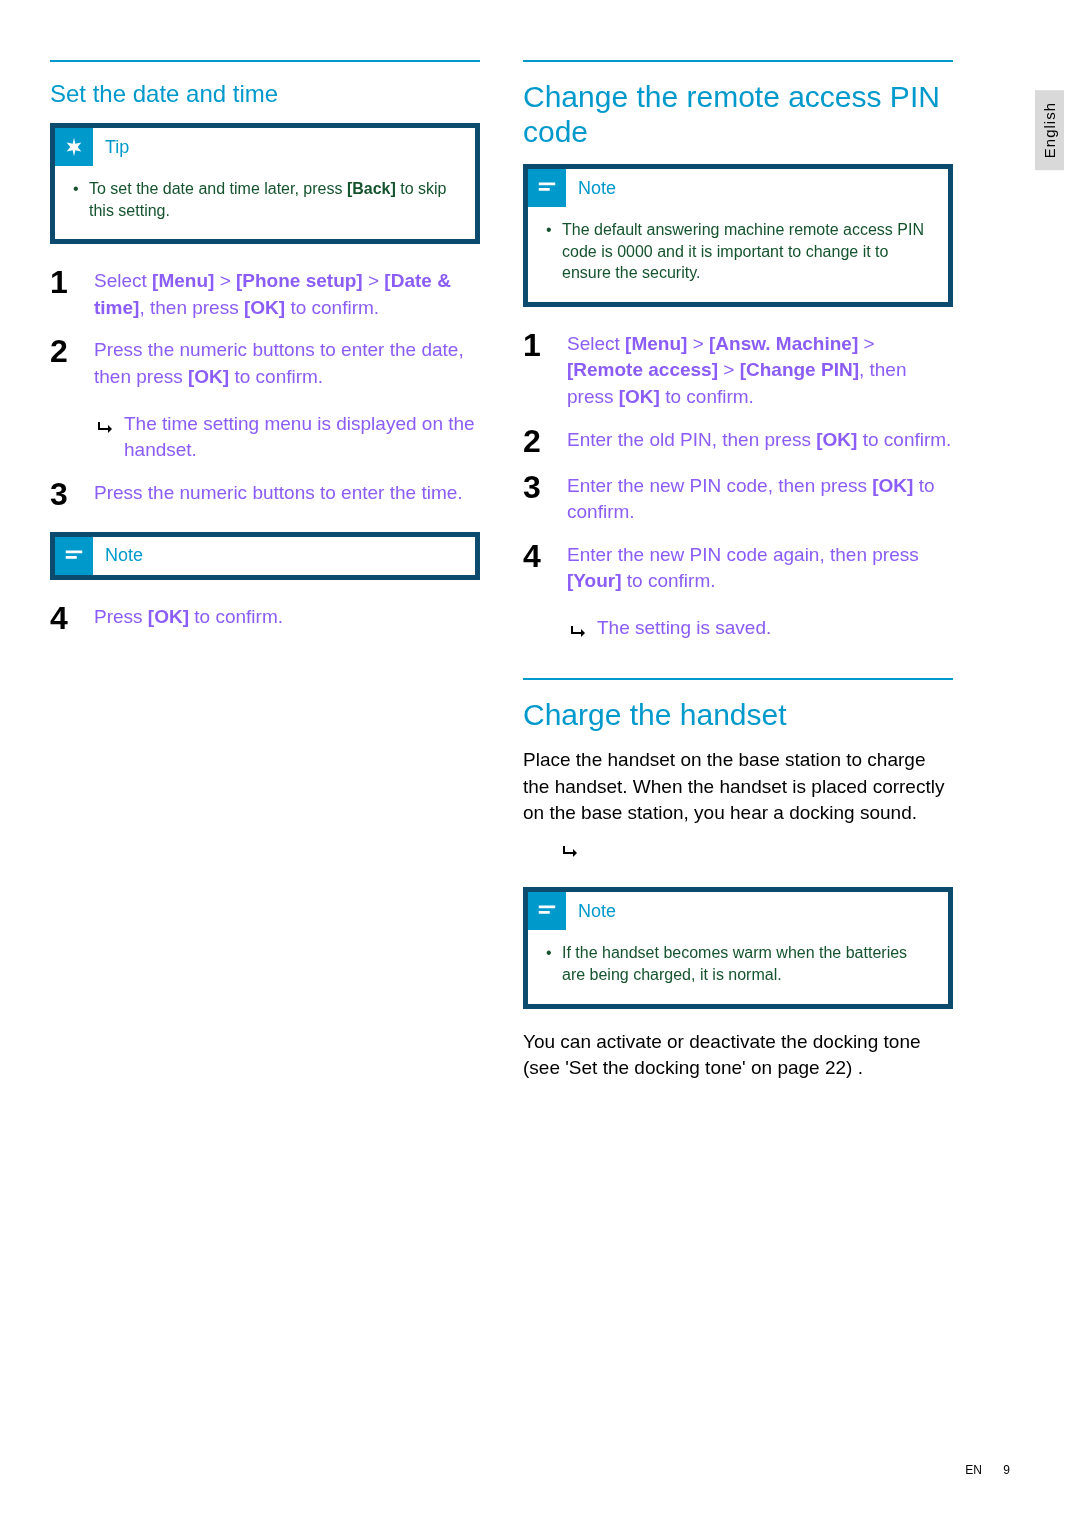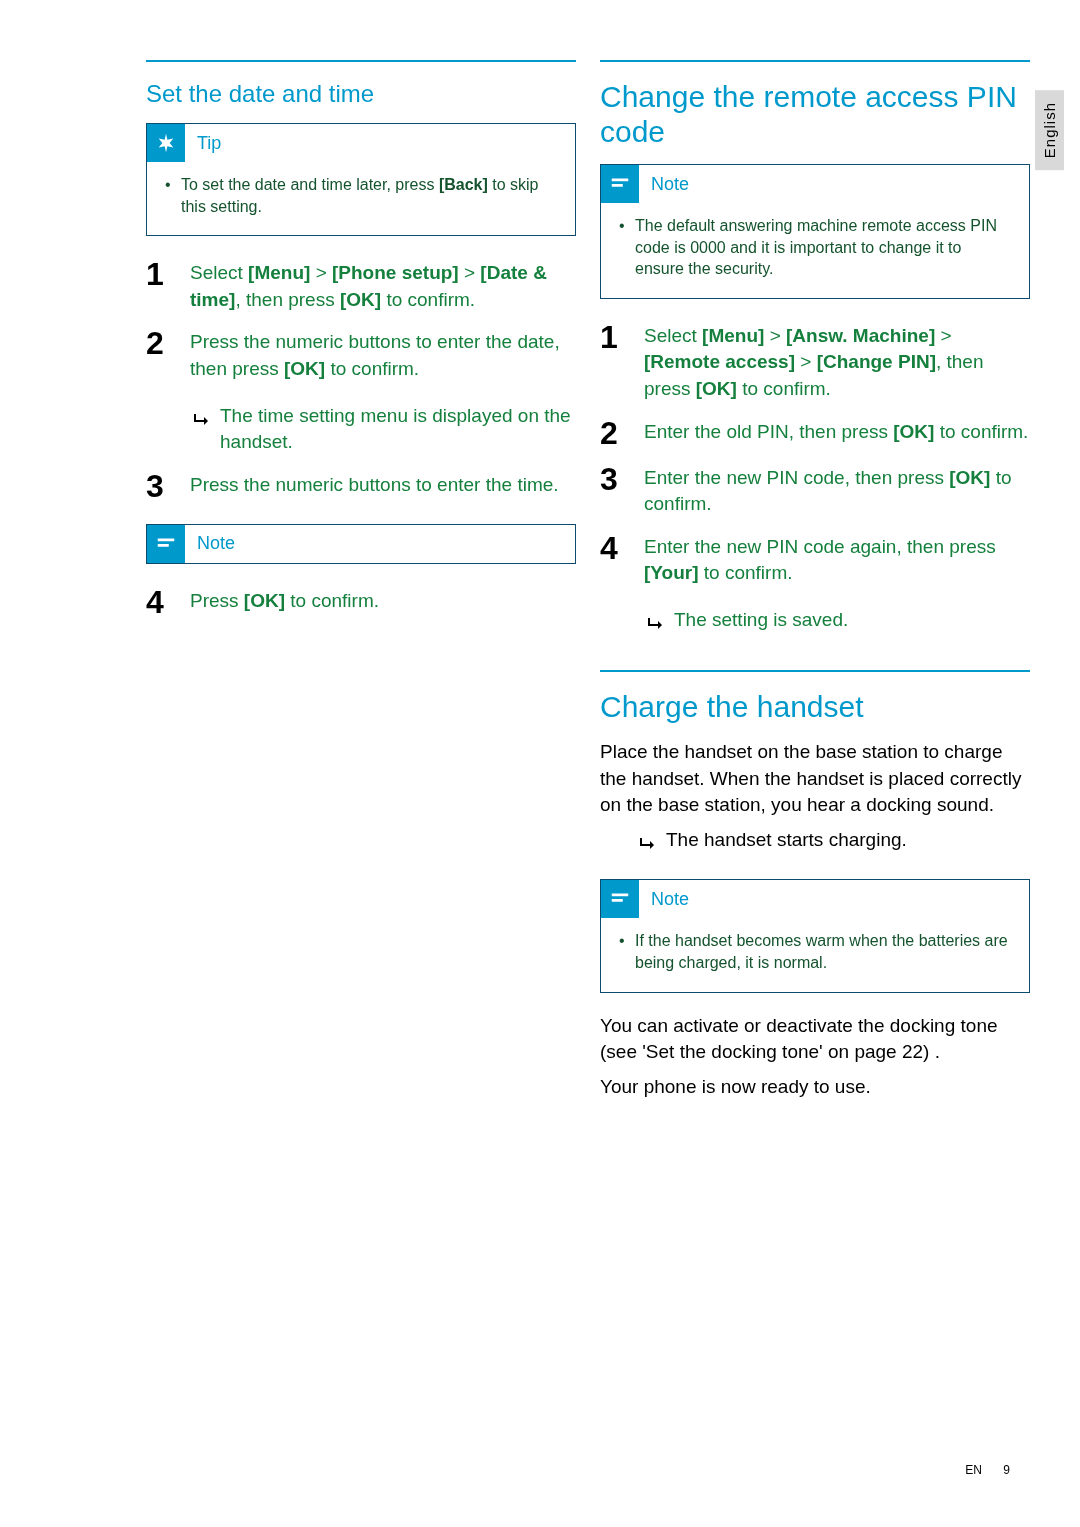--- a/index.html
+++ b/index.html
@@ -6,22 +6,21 @@
     body {
       width: 1080px;
       height: 1527px;
       background: #fff;
       font-family: Arial, Helvetica, sans-serif;
       position: relative;
       padding: 60px 50px 50px 50px;
     }
     .page-content {
       display: flex;
-      gap: 24px;
-      justify-content: flex-end;
+      gap: 43px;
     }
     .column {
       flex: 1;
       max-width: 430px;
     }
     .divider-top {
       border-top: 2px solid #0099cc;
       margin-bottom: 18px;
     }
     .heading-blue {
@@ -31,21 +30,21 @@
       margin-bottom: 15px;
     }
     .heading-blue-large {
       color: #0099cc;
       font-size: 30px;
       font-weight: normal;
       line-height: 1.15;
       margin-bottom: 15px;
     }
     .callout-box {
-      border: 1px solid #0c4a6e;
+      border: 5px solid #0c4a6e;
       margin-bottom: 10px;
       margin-top: 10px;
     }
     .callout-header {
       display: flex;
       align-items: center;
       padding: 0;
     }
     .callout-icon {
       width: 38px;
@@ -94,21 +93,21 @@
       font-size: 32px;
       font-weight: bold;
       width: 44px;
       flex-shrink: 0;
       line-height: 1;
       color: #000;
     }
     .step-text {
       font-size: 19px;
       line-height: 1.4;
-      color: #15803d;
+      color: #8b5cf6;
       padding-top: 2px;
     }
     .arrow-sub {
       display: flex;
       margin-top: 20px;
       padding-left: 4px;
     }
     .arrow-icon {
       flex-shrink: 0;
       margin-right: 10px;
@@ -278,41 +277,39 @@
     <div class="divider-top section-gap"></div>
     <h2 class="heading-blue-large">Charge the handset</h2>
 
     <p class="paragraph">Place the handset on the base station to charge the handset. When the handset is placed correctly on the base station, you hear a docking sound.</p>
     <div class="arrow-line">
       <span class="arrow-icon">
         <svg width="16" height="14" viewBox="0 0 16 14">
             <path d="M2 2v6h8V5l4 4-4 4v-3H0V2z" fill="#000"></path>
           </svg>
       </span>
-      <span>The handset starts charging.</span>
     </div>
 
     <div class="callout-box" style="margin-top:22px;">
       <div class="callout-header">
         <div class="callout-icon">
           <svg width="22" height="22" viewBox="0 0 24 24">
               <rect x="3" y="6" width="18" height="3"></rect>
               <rect x="3" y="12" width="12" height="3"></rect>
             </svg>
         </div>
         <span class="callout-label">Note</span>
       </div>
       <div class="callout-body">
         <ul>
           <li>If the handset becomes warm when the batteries are being charged, it is normal.</li>
         </ul>
       </div>
     </div>
 
     <p class="paragraph" style="margin-top:20px;">You can activate or deactivate the docking tone (see 'Set the docking tone' on page 22) .</p>
-    <p class="paragraph">Your phone is now ready to use.</p>
   </div>
 </div>
 
 <div class="footer">
   <span>EN</span>
   <span class="pn">9</span>
 </div>
 
 </body></html>

